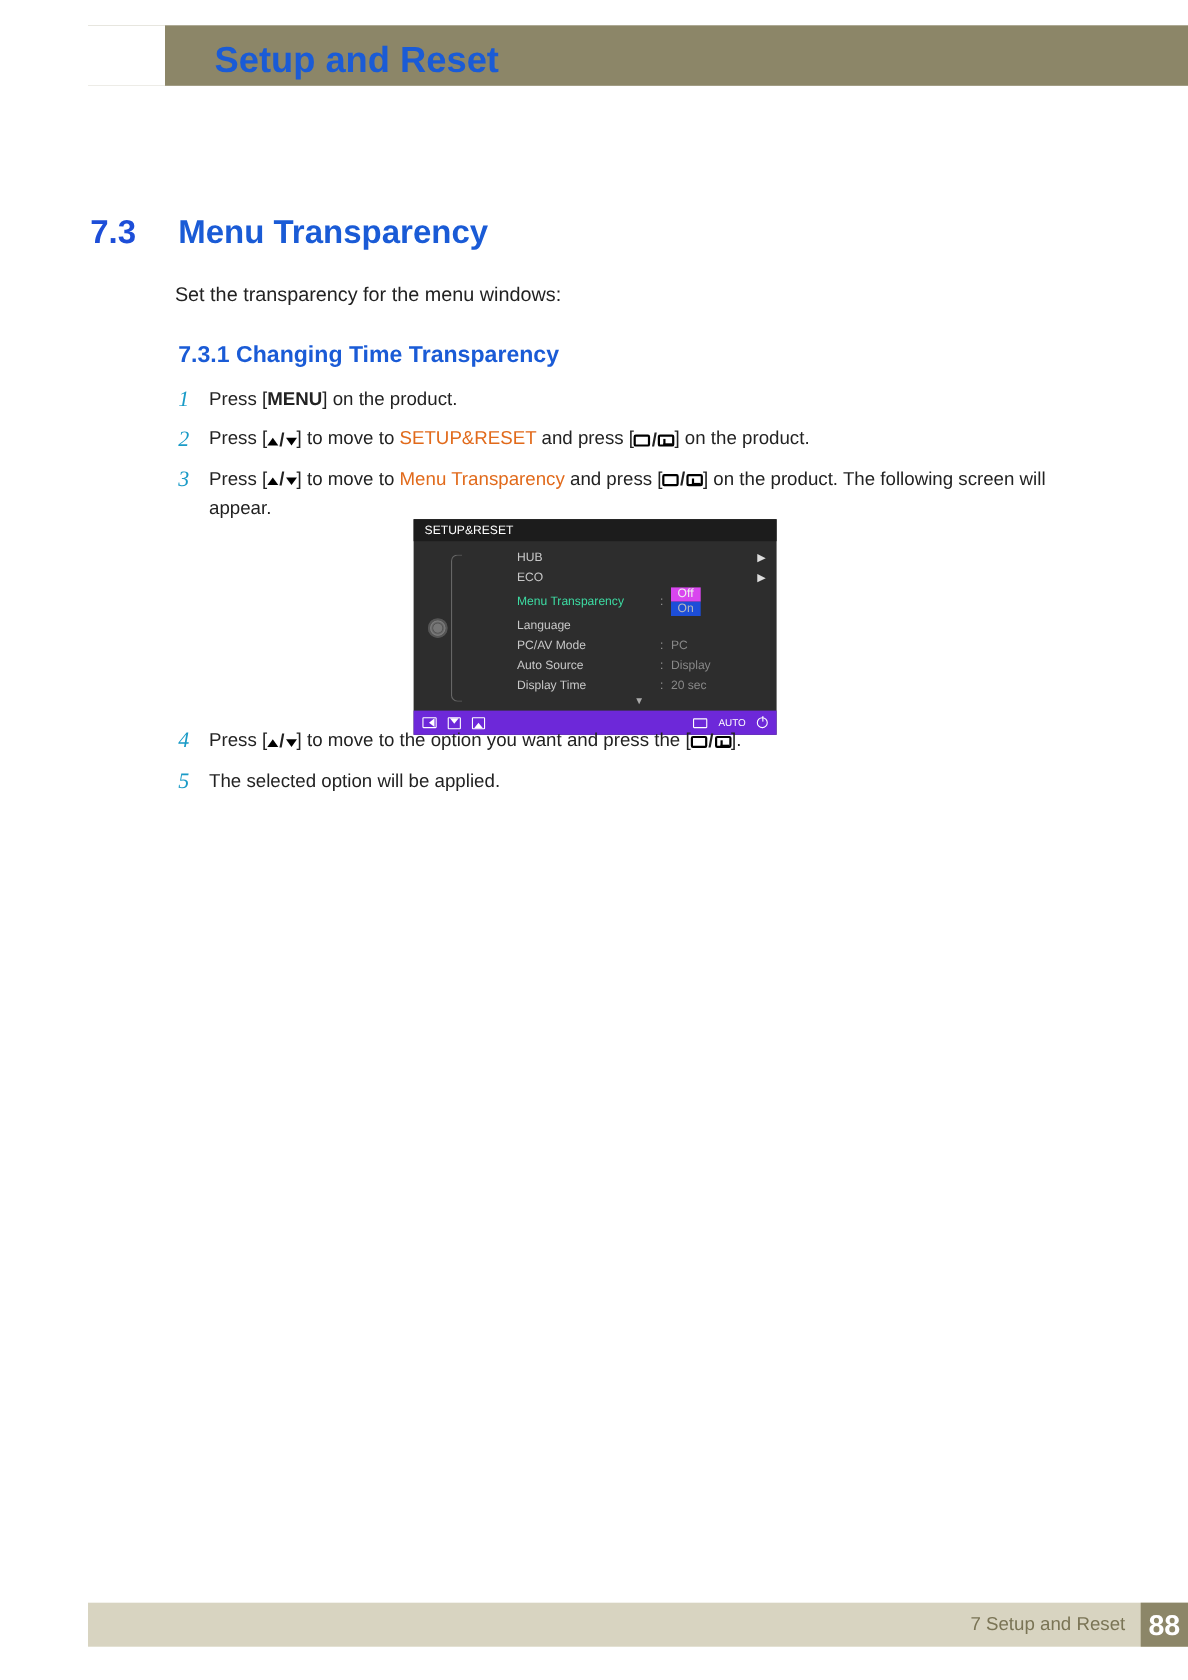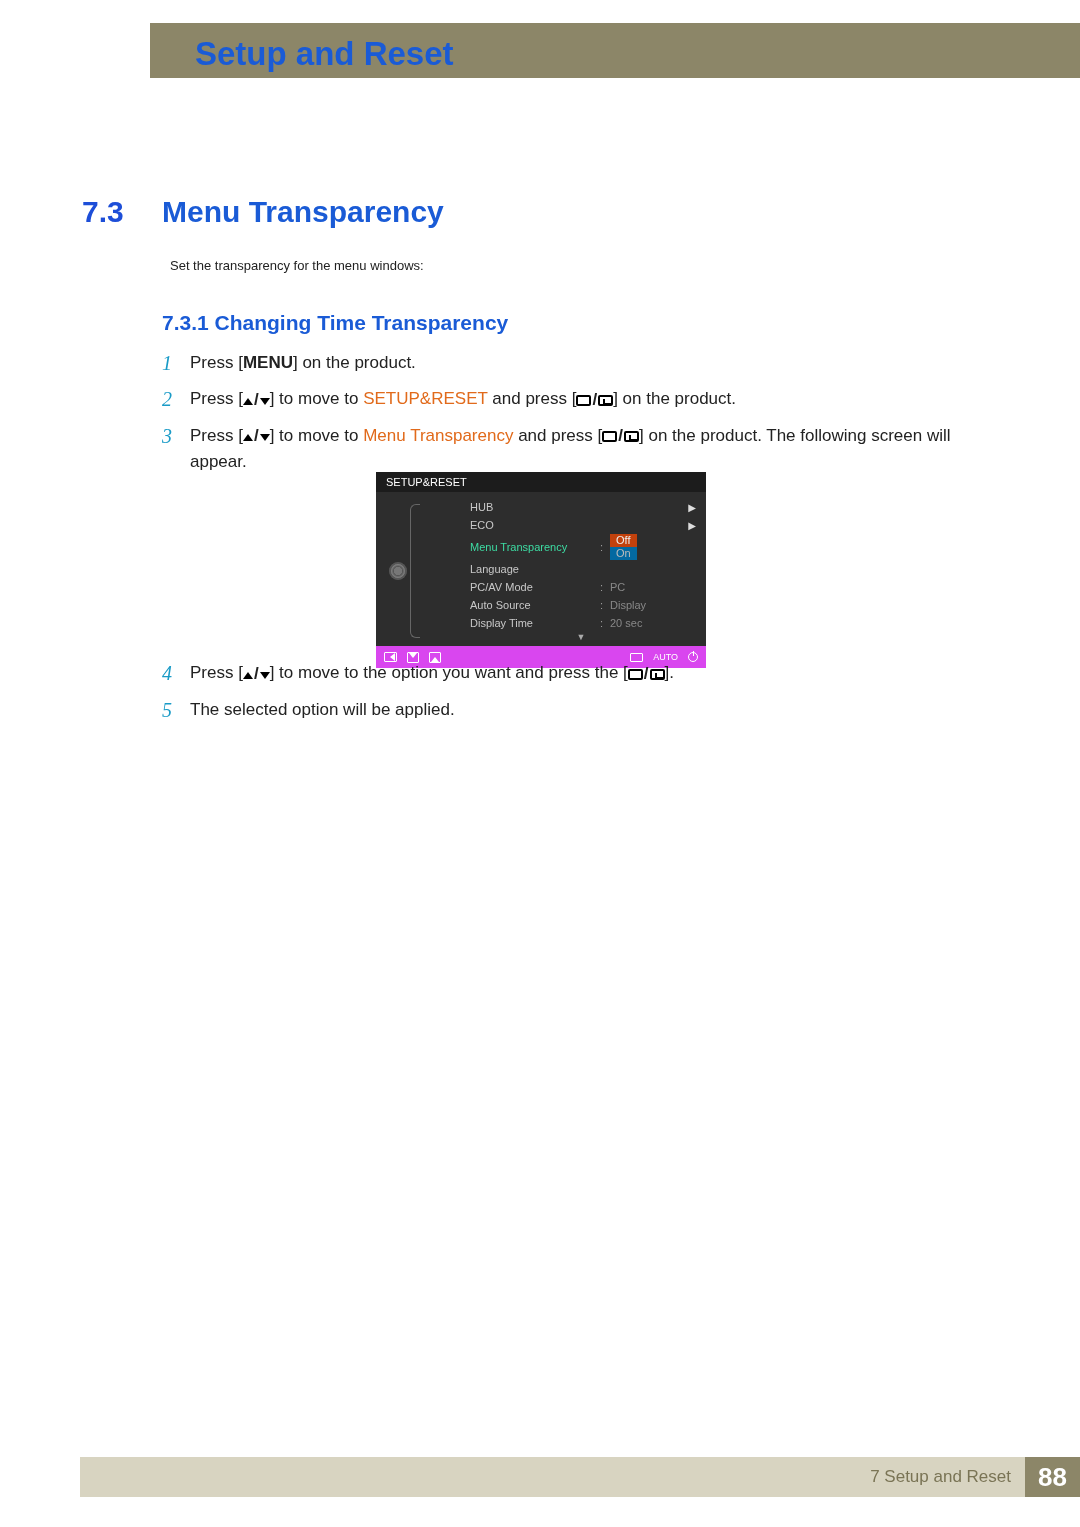--- a/index.html
+++ b/index.html
@@ -37,22 +37,22 @@
     color: #1d4ed8;
   }
   .section-title {
     position: absolute;
     top: 195px; left: 162px;
     font-size: 30px; font-weight: bold;
     color: #1a5bd6;
   }
   .intro {
     position: absolute;
-    top: 258px; left: 170px;
-    font-size: 13px; color: #222;
+    top: 258px; left: 159px;
+    font-size: 18px; color: #222;
   }
   .subsection {
     position: absolute;
     top: 311px; left: 162px;
     font-size: 21px; font-weight: bold;
     color: #1a5bd6;
   }
   .steps {
     position: absolute;
     top: 350px; left: 162px; right: 80px;
@@ -182,35 +182,35 @@
   .osd-opts {
     display: flex;
     flex-direction: column;
   }
   .osd-opt {
     padding: 0 6px;
     line-height: 13px;
     height: 13px;
   }
   .osd-opt.sel {
-    background: #c2410c;
+    background: #d946ef;
     color: #efefef;
   }
   .osd-opt.unsel {
-    background: #0369a1;
+    background: #1d4ed8;
     color: #bbb;
   }
   .osd-scroll {
     text-align: center;
     font-size: 9px;
     color: #aaa;
     padding-bottom: 2px;
   }
   .osd-footer {
-    background: #d946ef;
+    background: #6d28d9;
     display: flex;
     align-items: center;
     height: 22px;
     padding: 0 8px;
     gap: 10px;
   }
   .osd-ftri-left, .osd-ftri-down, .osd-ftri-up {
     width: 0; height: 0;
     border: 4px solid transparent;
   }
@@ -261,21 +261,21 @@
     margin-top: 36px;
   }
   .footer-text {
     color: #7a7455;
     font-size: 17px;
     padding-right: 14px;
   }
   .footer-page {
     background: #8c8668;
     color: #fff;
-    width: 55px; height: 40px;
+    width: 43px; height: 40px;
     display: flex;
     align-items: center;
     justify-content: center;
     font-size: 26px;
     font-weight: bold;
   }
 </style>
 </head>
 <body>
 

